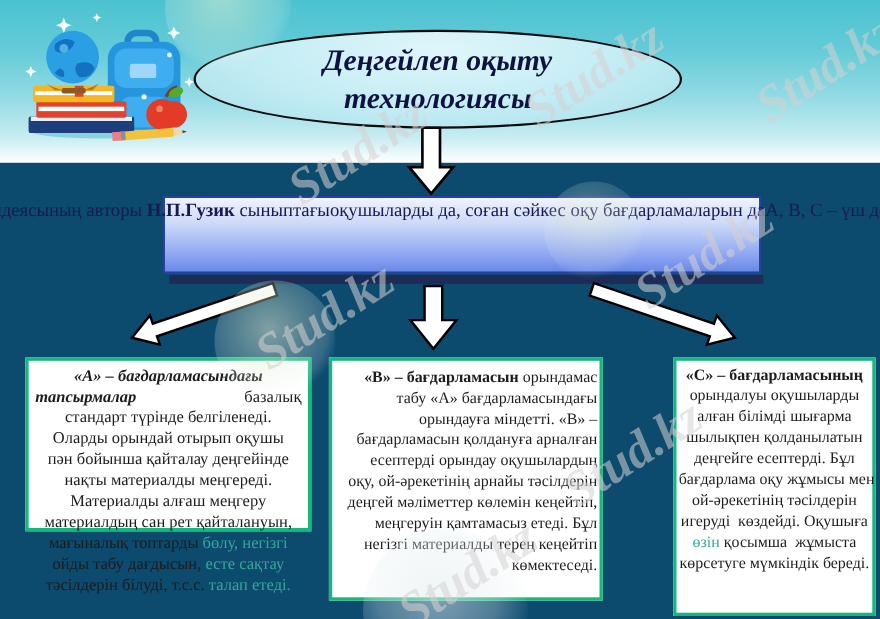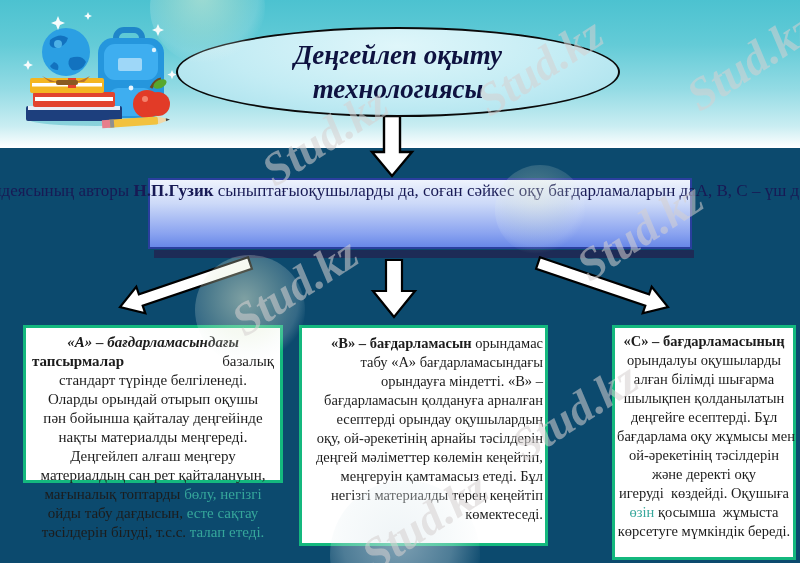--- a/index.html
+++ b/index.html
@@ -143,26 +143,26 @@
   <div class="intro-shadow"></div>
 
   <svg class="arrows-row" width="800" height="70" viewBox="0 0 800 70">
     <polygon points="248.1,2.3 138.9,39.3 136.3,31.7 120,52 145.3,58.3 142.7,50.7 251.9,13.7" fill="#ffffff" stroke="#000000" stroke-width="2.2"></polygon>
     <polygon points="386,5 402,5 402,36 415,36 394,62 373,36 386,36" fill="#ffffff" stroke="#000000" stroke-width="2.2"></polygon>
     <polygon points="539.9,2.3 649.1,39.3 651.7,31.7 668,52 642.7,58.3 645.3,50.7 536.1,13.7" fill="#ffffff" stroke="#000000" stroke-width="2.2"></polygon>
   </svg>
 
   <div class="level-box box-a">
       <div class="rline"><span style="font-weight: bold; font-style: italic;">«А» – бағдарламасындағы</span></div>
-      <div class="rline sp"><span style="font-weight: bold; ">тапсырмалар</span><span>базалық</span></div>
+      <div class="rline sp"><span style="font-weight: bold; font-style: italic;">тапсырмалар</span><span>базалық</span></div>
       <div class="rline"><span>стандарт түрінде белгіленеді.</span></div>
       <div class="rline"><span>Оларды орындай отырып оқушы</span></div>
       <div class="rline"><span>пән бойынша қайталау деңгейінде</span></div>
       <div class="rline"><span>нақты материалды меңгереді.</span></div>
-      <div class="rline"><span>Деңгейлеп алғаш меңгеру</span></div>
+      <div class="rline"><span>Материалды алғаш меңгеру</span></div>
       <div class="rline"><span>материалдың сан рет қайталануын,</span></div>
       <div class="rline"><span>мағыналық топтарды </span><span style="color: rgb(54, 167, 155);">бөлу, негізгі</span></div>
       <div class="rline"><span>ойды табу дағдысын, </span><span style="color: rgb(54, 167, 155);">есте сақтау</span></div>
       <div class="rline"><span>тәсілдерін білуді, т.с.с. </span><span style="color: rgb(54, 167, 155);">талап етеді.</span></div>
     </div>
   <div class="level-box box-b">
       <div class="rline"><span style="font-weight: bold;">«В» – бағдарламасын</span><span> орындамас</span></div>
       <div class="rline"><span>табу «А» бағдарламасындағы</span></div>
       <div class="rline"><span>орындауға міндетті. «В» –</span></div>
       <div class="rline"><span>бағдарламасын қолдануға арналған</span></div>
@@ -174,21 +174,20 @@
       <div class="rline"><span>көмектеседі.</span></div>
     </div>
   <div class="level-box box-c">
       <div class="rline"><span style="font-weight: bold;">«С» – бағдарламасының</span></div>
       <div class="rline"><span>орындалуы оқушыларды</span></div>
       <div class="rline"><span>алған білімді шығарма</span></div>
       <div class="rline"><span>шылықпен қолданылатын</span></div>
       <div class="rline"><span>деңгейге есептерді. Бұл</span></div>
       <div class="rline"><span>бағдарлама оқу жұмысы мен</span></div>
       <div class="rline"><span>ой-әрекетінің тәсілдерін</span></div>
-      <div class="rline"><span>және деректі оқу</span></div>
       <div class="rline"><span>игеруді  көздейді. Оқушыға</span></div>
       <div class="rline"><span style="color: rgb(54, 167, 155); text-align: right;">өзін</span><span> қосымша  жұмыста</span></div>
       <div class="rline"><span>көрсетуге мүмкіндік береді.</span></div>
     </div>
 
   <div class="wm wm1">Stud.kz</div>
   <div class="wm wm2">Stud.kz</div>
   <div class="wm wm3">Stud.kz</div>
   <div class="wm wm4">Stud.kz</div>
   <div class="wm wm5">Stud.kz</div>

